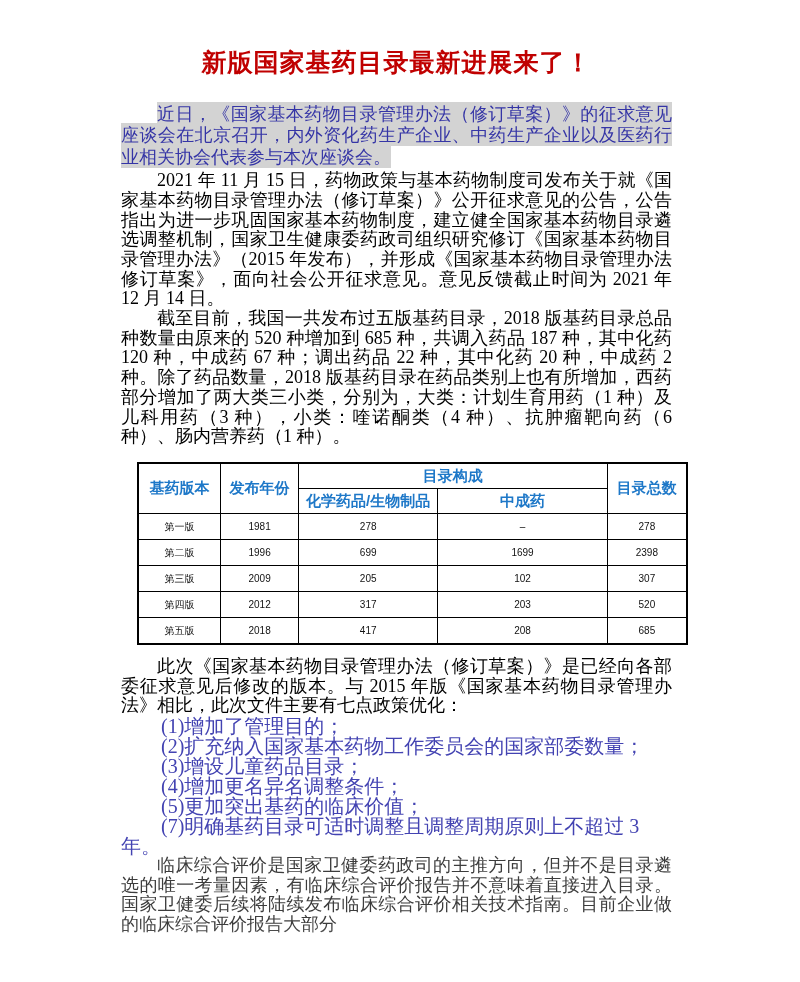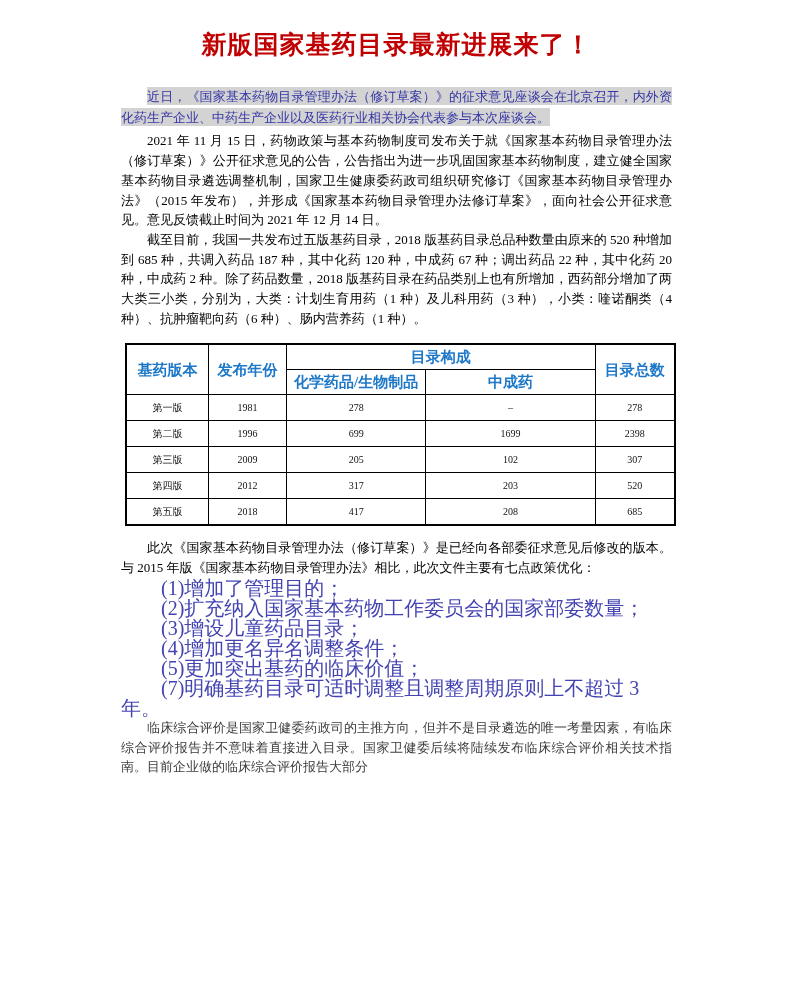--- a/index.html
+++ b/index.html
@@ -13,53 +13,53 @@
   html,body{margin:0;padding:0;}
   body{width:800px;height:982px;background:#ffffff;overflow:hidden;}
   .page{
     position:relative;
     width:800px;height:982px;
     background:#ffffff;
     overflow:hidden;
     font-family:"Liberation Serif","DejaVu Serif",serif;
     color:var(--body);
     box-sizing:border-box;
-    padding:28px 128px 0 121px;
+    padding:46px 128px 0 121px;
   }
   .title{
     margin:0 0 24px 0;
     text-align:center;
     font-size:25px;
     font-weight:700;
     letter-spacing:1px;
     color:var(--title);
   }
   .para{
     margin:0;
-    font-size:13px;
+    font-size:18px;
     line-height:19.7px;
     text-align:justify;
     text-indent:2em;
     color:var(--body);
     font-family:Liberation Serif, serif;
   }
   .intro{line-height:21.7px;margin-bottom:3px;}
   .hl{
     background:var(--hl_bg);
     color:var(--hl_text);
     padding:1.5px 0;
     -webkit-box-decoration-break:clone;
     box-decoration-break:clone;
   }
   .catalog-table{
     width:551px;
-    margin:15px 0 12px 4px;
+    margin:15px 0 12px 16px;
     border-collapse:collapse;
     border:2px solid #000;
-    font-family:Liberation Serif, serif;
+    font-family:Liberation Sans, sans-serif;
   }
   .catalog-table th,.catalog-table td{
     border:1px solid #000;
     text-align:center;
     vertical-align:middle;
     padding:2px 2px;
   }
   .catalog-table th{
     color:var(--th_blue);
     font-size:15px;

